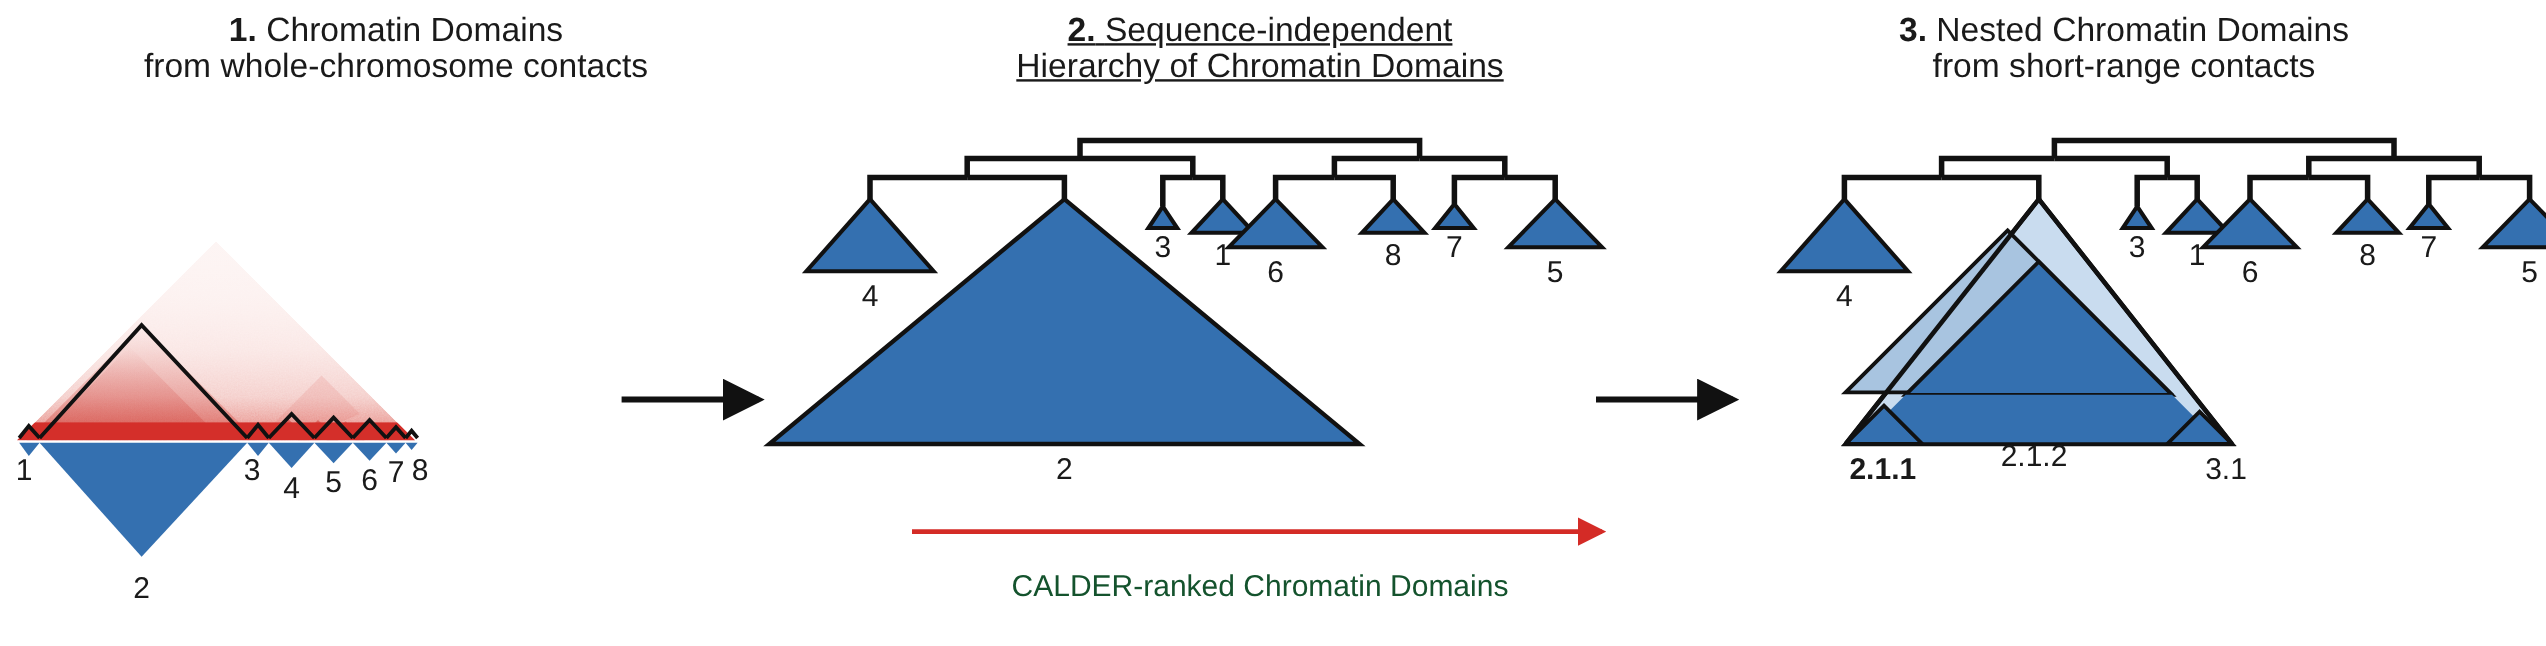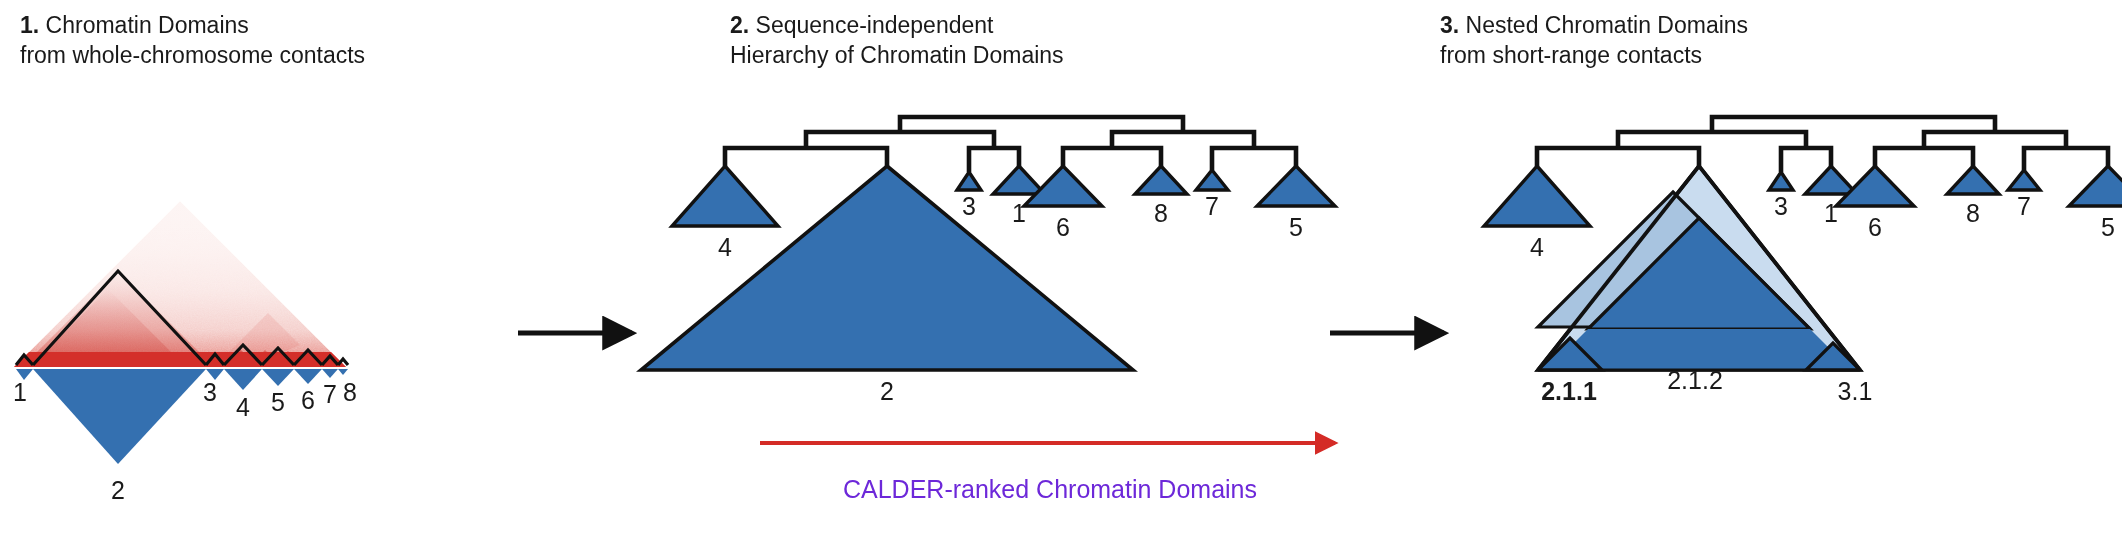--- a/index.html
+++ b/index.html
@@ -1,24 +1,24 @@
 <!DOCTYPE html>
 <html><head>
 <meta charset="utf-8">
 <style>
   html,body{margin:0;padding:0;background:#ffffff;}
   body{width:2122px;height:538px;font-family:"Liberation Sans",sans-serif;color:#1a1a1a;position:relative;overflow:hidden;}
   .fig{position:absolute;left:0;top:0;width:2122px;height:538px;}
   svg.canvas{position:absolute;left:0;top:0;width:2122px;height:538px;}
-  .ttl{position:absolute;text-align:left;font-size:23px;line-height:30px;color:#1a1a1a;}
+  .ttl{position:absolute;text-align:center;font-size:28px;line-height:30px;color:#1a1a1a;}
   .ttl b{font-weight:700;}
   .lbl{position:absolute;font-size:25px;color:#1a1a1a;text-align:center;white-space:nowrap;}
-  .cap{position:absolute;font-size:25px;color:#6d28d9;text-align:center;white-space:nowrap;}
+  .cap{position:absolute;font-size:25px;color:#14532d;text-align:center;white-space:nowrap;}
   .t1{left:20px;top:10px;width:620px;}
-  .t2{left:730px;top:10px;width:640px;}
+  .t2{left:730px;top:10px;width:640px;text-decoration:underline;}
   .t3{left:1440px;top:10px;width:660px;}
 </style>
 </head>
 <body>
 
 <div class="fig">
 
   <div class="ttl t1">
     <b>1.</b>
     <span>Chromatin Domains</span><br>

